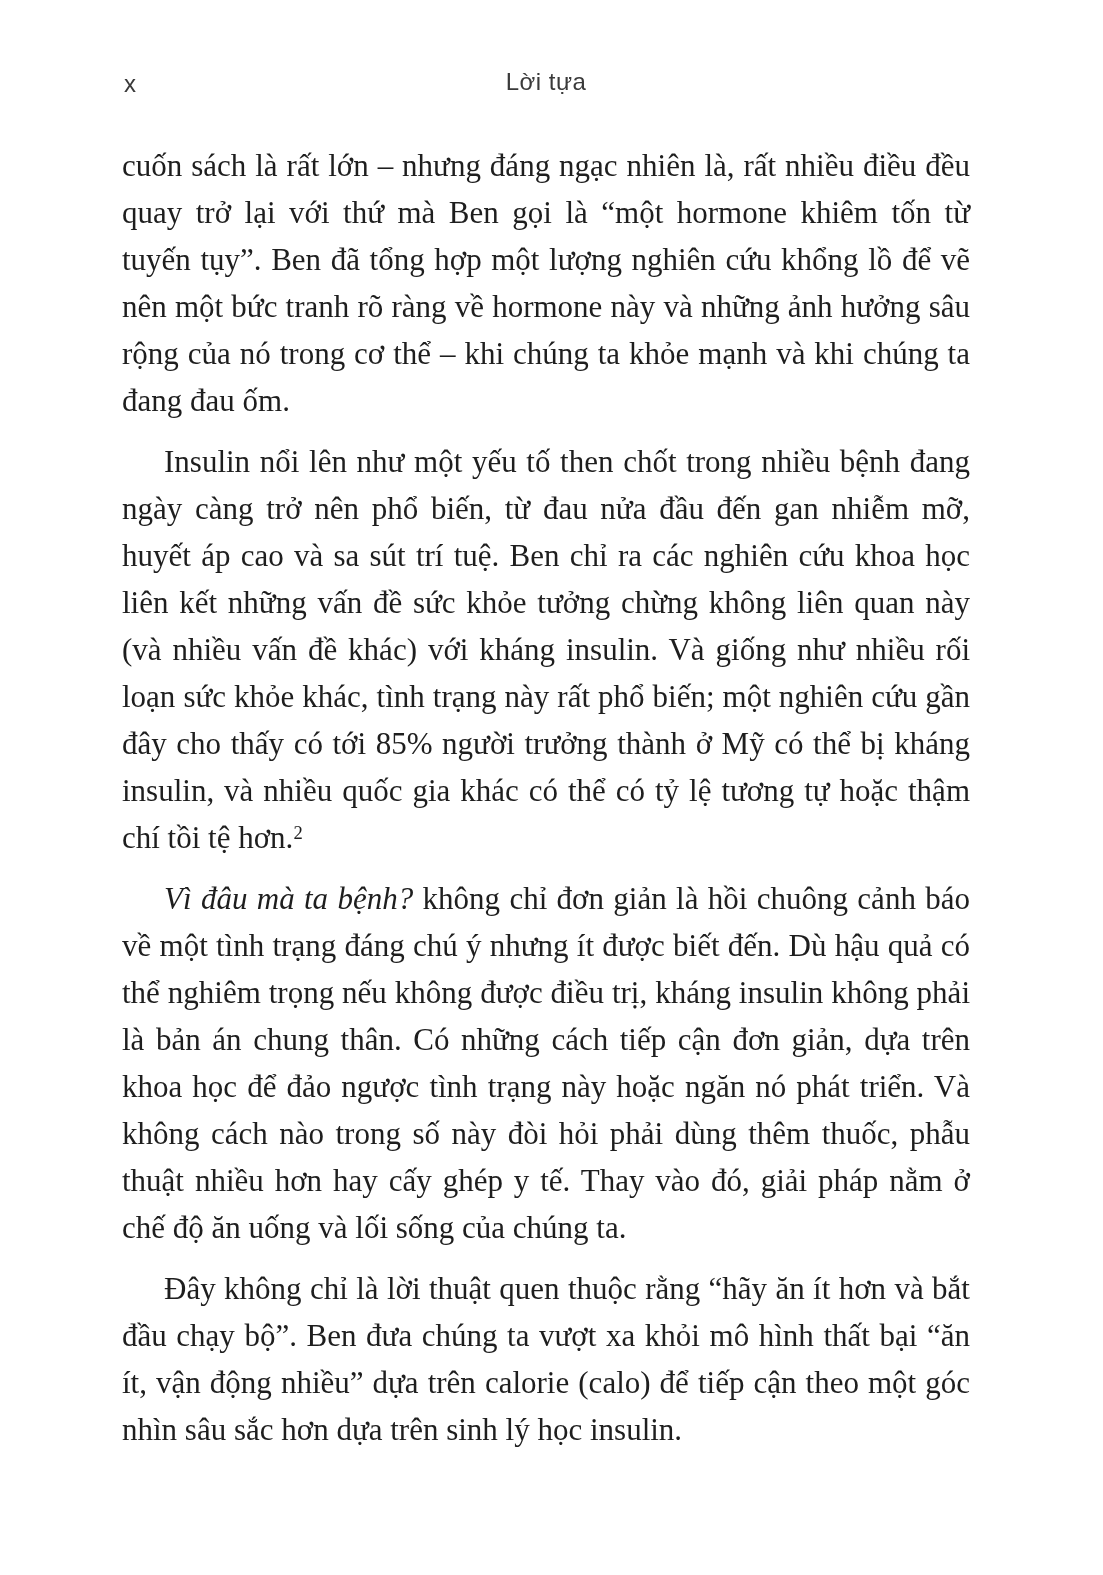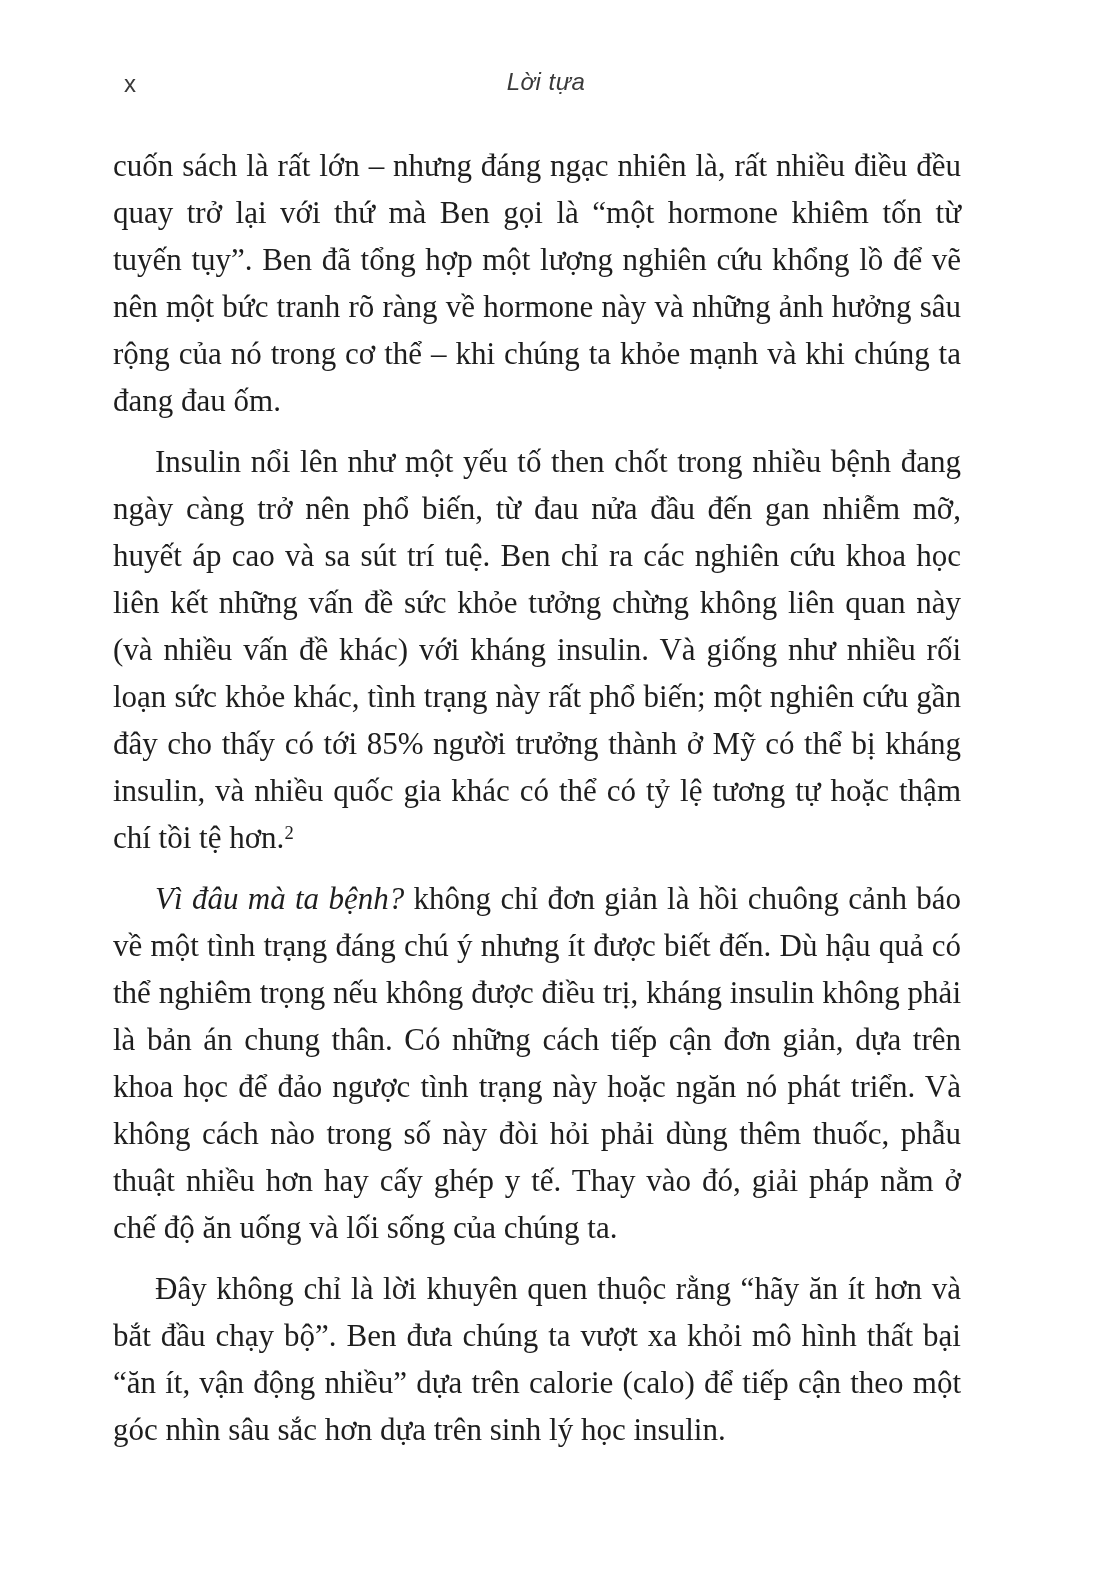--- a/index.html
+++ b/index.html
@@ -29,27 +29,26 @@
   }
   .page-num{
     position:absolute;
     left:2px;
     top:2px;
     font-style:normal;
   }
   .running-title{
     display:block;
     text-align:center;
-    font-style:italic;
     letter-spacing:0.5px;
   }
   .body-text{
     position:absolute;
     top:142px;
-    left:113px;
+    left:122px;
     width:848px;
     font-size:31px;
     line-height:47px;
     text-align:justify;
     color:var(--text-color);
   }
   .para{margin:0 0 7px 0;}
   .para.indent{text-indent:42px;margin-top:14px;}
   .para em{font-style:italic;}
   .para sup{
@@ -67,16 +66,16 @@
 
   <div class="running-header">
     <span class="page-num">x</span>
     <span class="running-title">Lời tựa</span>
   </div>
 
   <div class="body-text" id="paragraphs">
       <p class="para"><span>cuốn sách là rất lớn – nhưng đáng ngạc nhiên là, rất nhiều điều đều quay trở lại với thứ mà Ben gọi là “một hormone khiêm tốn từ tuyến tụy”. Ben đã tổng hợp một lượng nghiên cứu khổng lồ để vẽ nên một bức tranh rõ ràng về hormone này và những ảnh hưởng sâu rộng của nó trong cơ thể – khi chúng ta khỏe mạnh và khi chúng ta đang đau ốm.</span></p>
       <p class="para indent"><span>Insulin nổi lên như một yếu tố then chốt trong nhiều bệnh đang ngày càng trở nên phổ biến, từ đau nửa đầu đến gan nhiễm mỡ, huyết áp cao và sa sút trí tuệ. Ben chỉ ra các nghiên cứu khoa học liên kết những vấn đề sức khỏe tưởng chừng không liên quan này (và nhiều vấn đề khác) với kháng insulin. Và giống như nhiều rối loạn sức khỏe khác, tình trạng này rất phổ biến; một nghiên cứu gần đây cho thấy có tới 85% người trưởng thành ở Mỹ có thể bị kháng insulin, và nhiều quốc gia khác có thể có tỷ lệ tương tự hoặc thậm chí tồi tệ hơn.</span><sup>2</sup></p>
       <p class="para indent"><em>Vì đâu mà ta bệnh?</em><span> không chỉ đơn giản là hồi chuông cảnh báo về một tình trạng đáng chú ý nhưng ít được biết đến. Dù hậu quả có thể nghiêm trọng nếu không được điều trị, kháng insulin không phải là bản án chung thân. Có những cách tiếp cận đơn giản, dựa trên khoa học để đảo ngược tình trạng này hoặc ngăn nó phát triển. Và không cách nào trong số này đòi hỏi phải dùng thêm thuốc, phẫu thuật nhiều hơn hay cấy ghép y tế. Thay vào đó, giải pháp nằm ở chế độ ăn uống và lối sống của chúng ta.</span></p>
-      <p class="para indent"><span>Đây không chỉ là lời khuyên quen thuộc rằng “hãy ăn ít hơn và bắt đầu chạy bộ”. Ben đưa chúng ta vượt xa khỏi mô hình thất bại “ăn ít, vận động nhiều” dựa trên calorie (calo) để tiếp cận theo một góc nhìn sâu sắc hơn dựa trên sinh lý học insulin.</span></p>
+      <p class="para indent"><span>Đây không chỉ là lời thuật quen thuộc rằng “hãy ăn ít hơn và bắt đầu chạy bộ”. Ben đưa chúng ta vượt xa khỏi mô hình thất bại “ăn ít, vận động nhiều” dựa trên calorie (calo) để tiếp cận theo một góc nhìn sâu sắc hơn dựa trên sinh lý học insulin.</span></p>
     </div>
 
 </div>
 
 </body></html>

